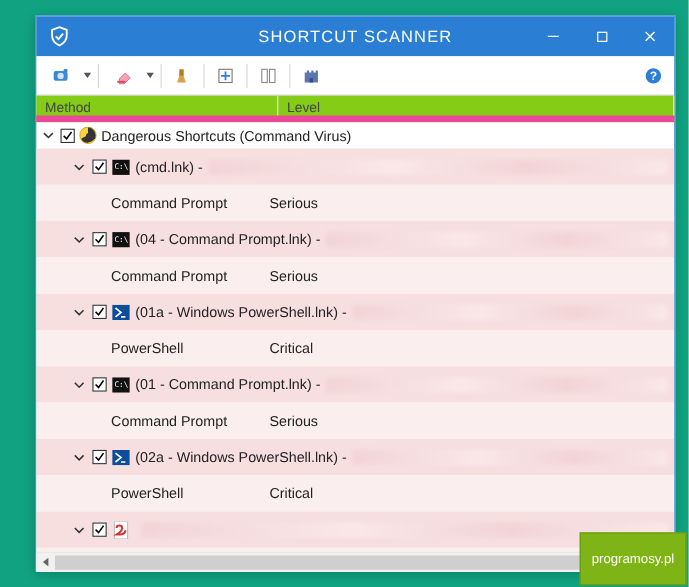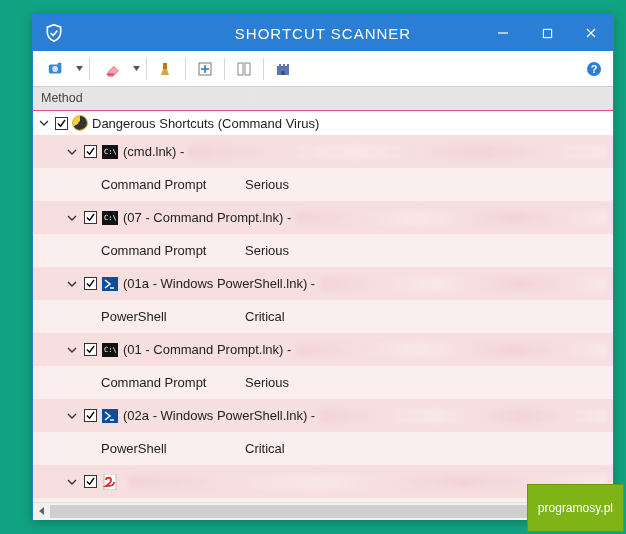--- a/index.html
+++ b/index.html
@@ -66,25 +66,25 @@
     border-radius: 2px;
   }
   .tbtn.wide { width: 34px; }
   .tsep { width: 1px; height: 22px; background: #d6d6d6; margin: 0 4px; }
   .tspace { flex: 1; }
   .drop-caret {
     width: 8px; display:flex; align-items:center; justify-content:center;
   }
   .headers {
     height: 24px;
-    border-bottom: 1px solid #ec4899;
+    border-bottom: 6px solid #ec4899;
     display: flex;
     font-size: 12.5px;
     color: #444;
-    background: #e5e5e5;
+    background: #84cc16;
   }
   .headers .col {
     padding: 4px 8px;
     border-right: 1px solid #e6e6e6;
     overflow: hidden; white-space: nowrap;
   }
   .col-method { width: 220px; }
   .col-level { flex: 1; }
   .tree {
     flex: 1;
@@ -258,20 +258,21 @@
     <div class="tbtn">
       <svg width="16" height="16" viewBox="0 0 16 16">
         <circle cx="8" cy="8" r="7" fill="#2a7fd4"></circle>
         <text x="8" y="12" text-anchor="middle" font-size="11" fill="#fff" font-family="Arial" font-weight="bold">?</text>
       </svg>
     </div>
   </div>
 
   <div class="headers">
     <div class="col col-method">Method</div>
+    <div class="col col-level">Level</div>
   </div>
 
   <div class="tree">
 
     <div class="root-row">
       <span class="expander">
         <svg width="10" height="10">
             <polyline points="1,3 5,7 9,3" fill="none" stroke="#333" stroke-width="1.4"></polyline>
           </svg>
       </span>
@@ -331,21 +332,21 @@
               <svg class="tick" viewBox="0 0 10 10">
                 <polyline points="1,5 4,8 9,1" fill="none" stroke="#000" stroke-width="1.6"></polyline>
               </svg>
             </span>
             <span class="file-icon">
               <svg width="16" height="14" viewBox="0 0 16 14">
                 <rect x="0" y="0" width="16" height="14" fill="#111"></rect>
                 <text x="2" y="9" font-size="7" fill="#fff" font-family="monospace">C:\</text>
               </svg>
             </span>
-            <span class="label">(07 - Command Prompt.lnk) -</span>
+            <span class="label">(04 - Command Prompt.lnk) -</span>
             <span class="blur"></span>
           </div>
           <div class="item-sub">
             <span class="method">Command Prompt</span>
             <span class="level">Serious</span>
           </div>
         </div>
         <div class="item">
           <div class="item-row">
             <span class="expander">

